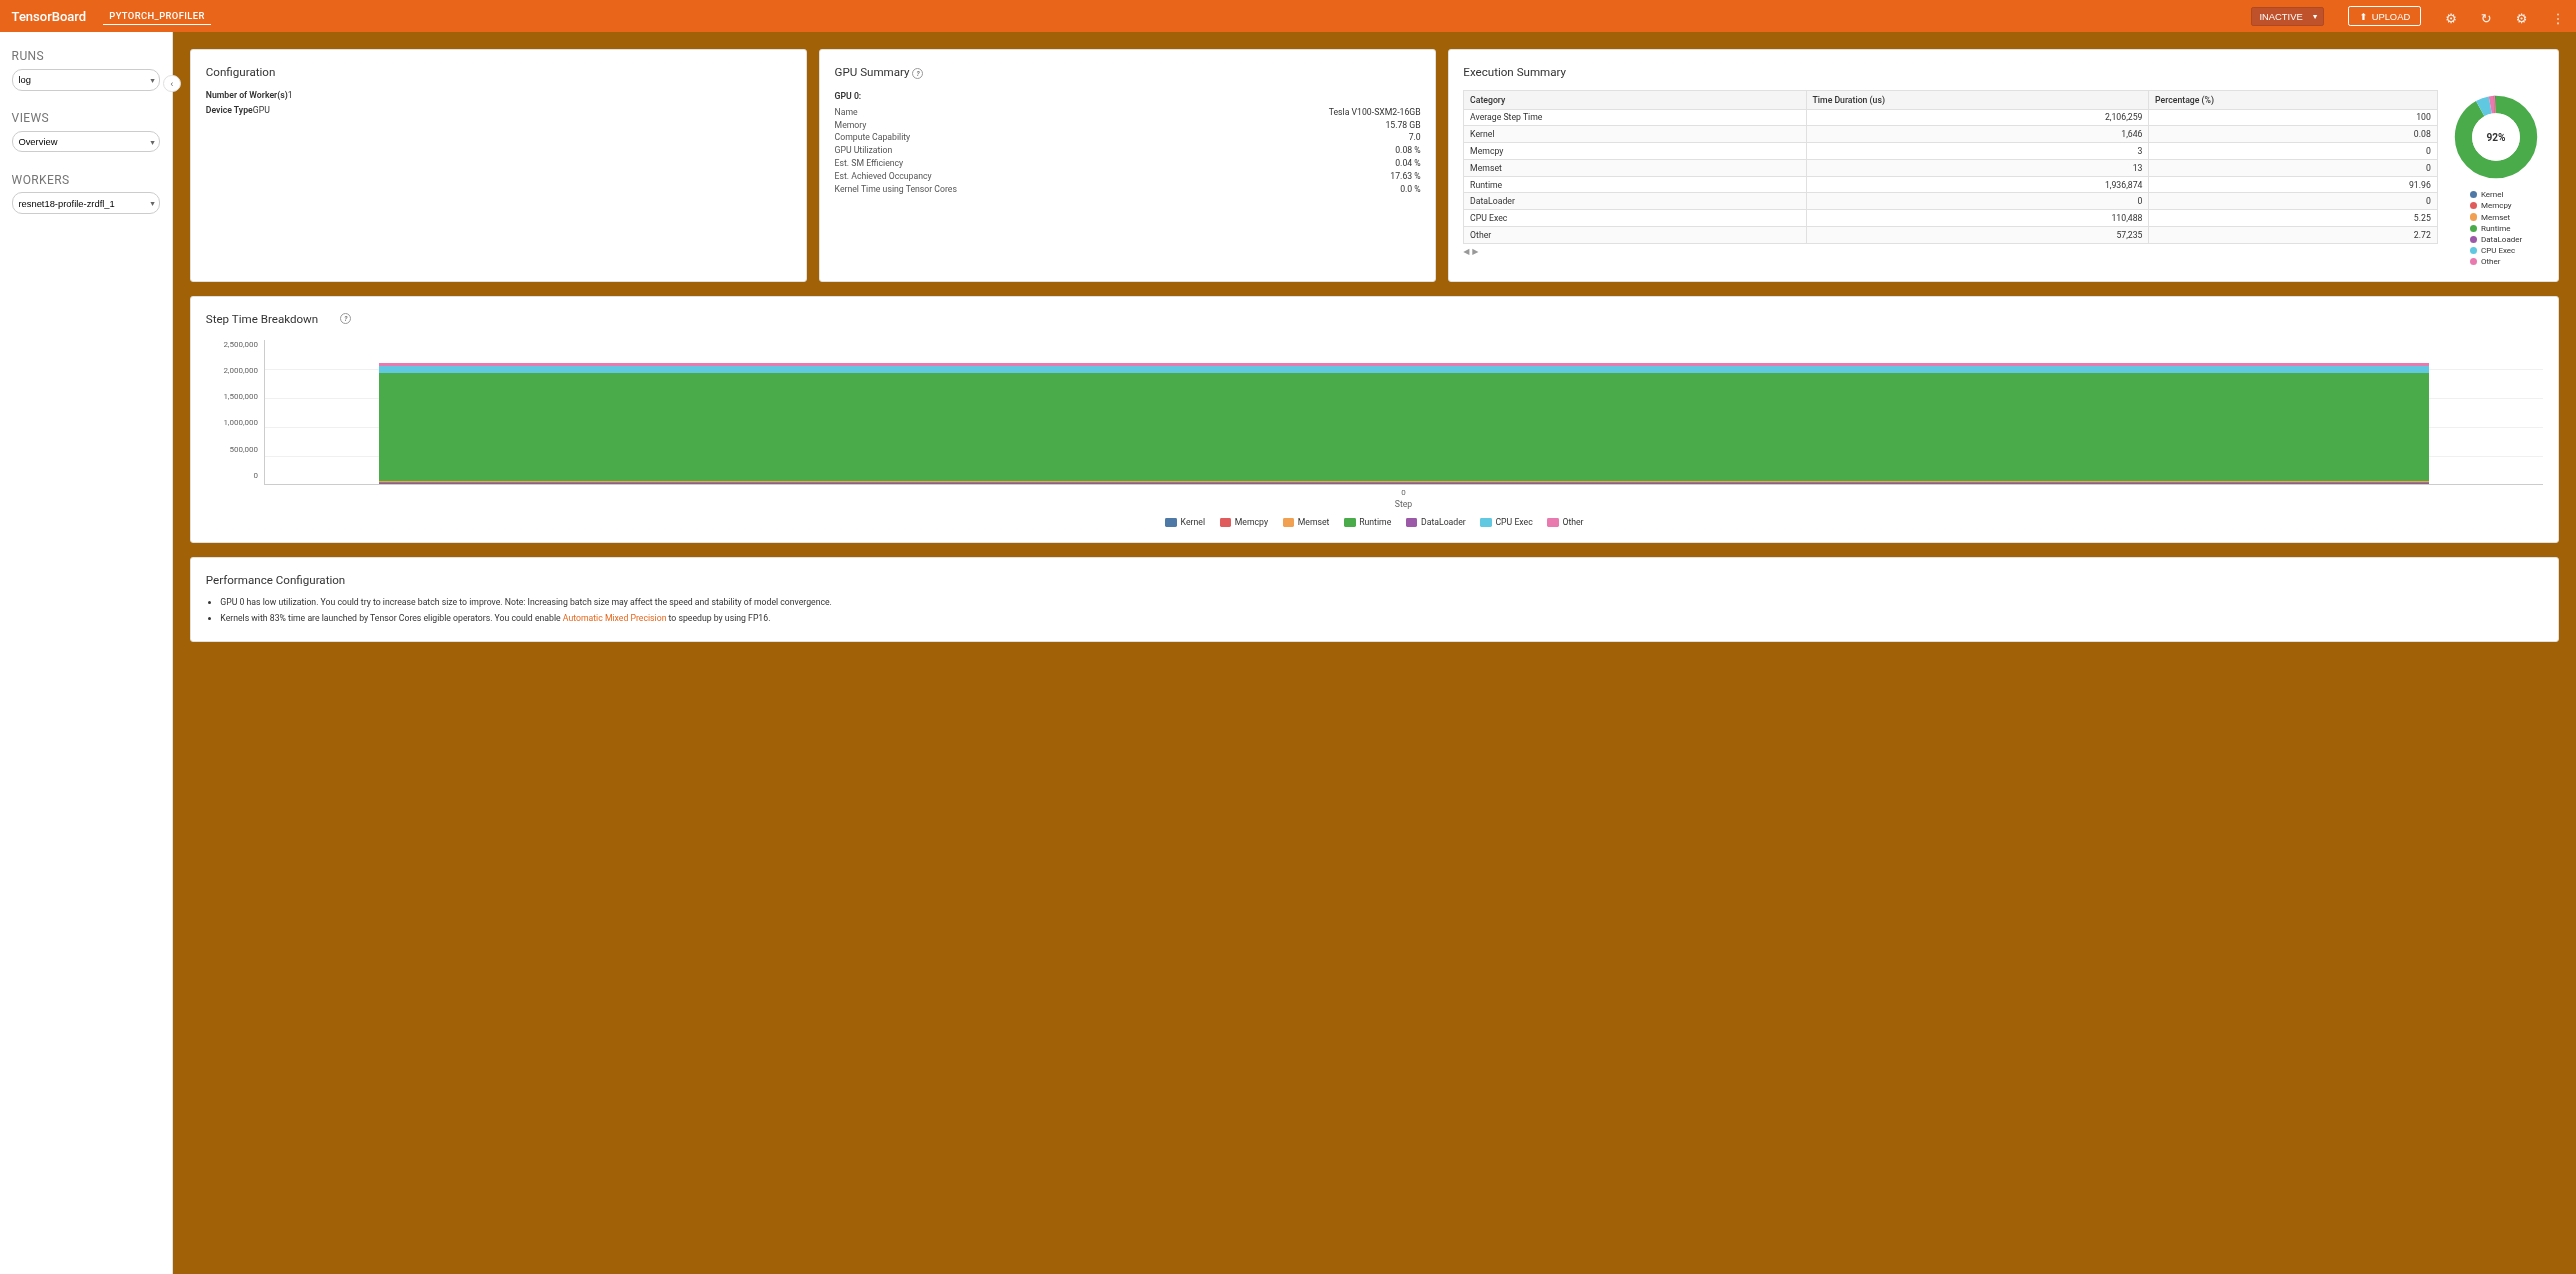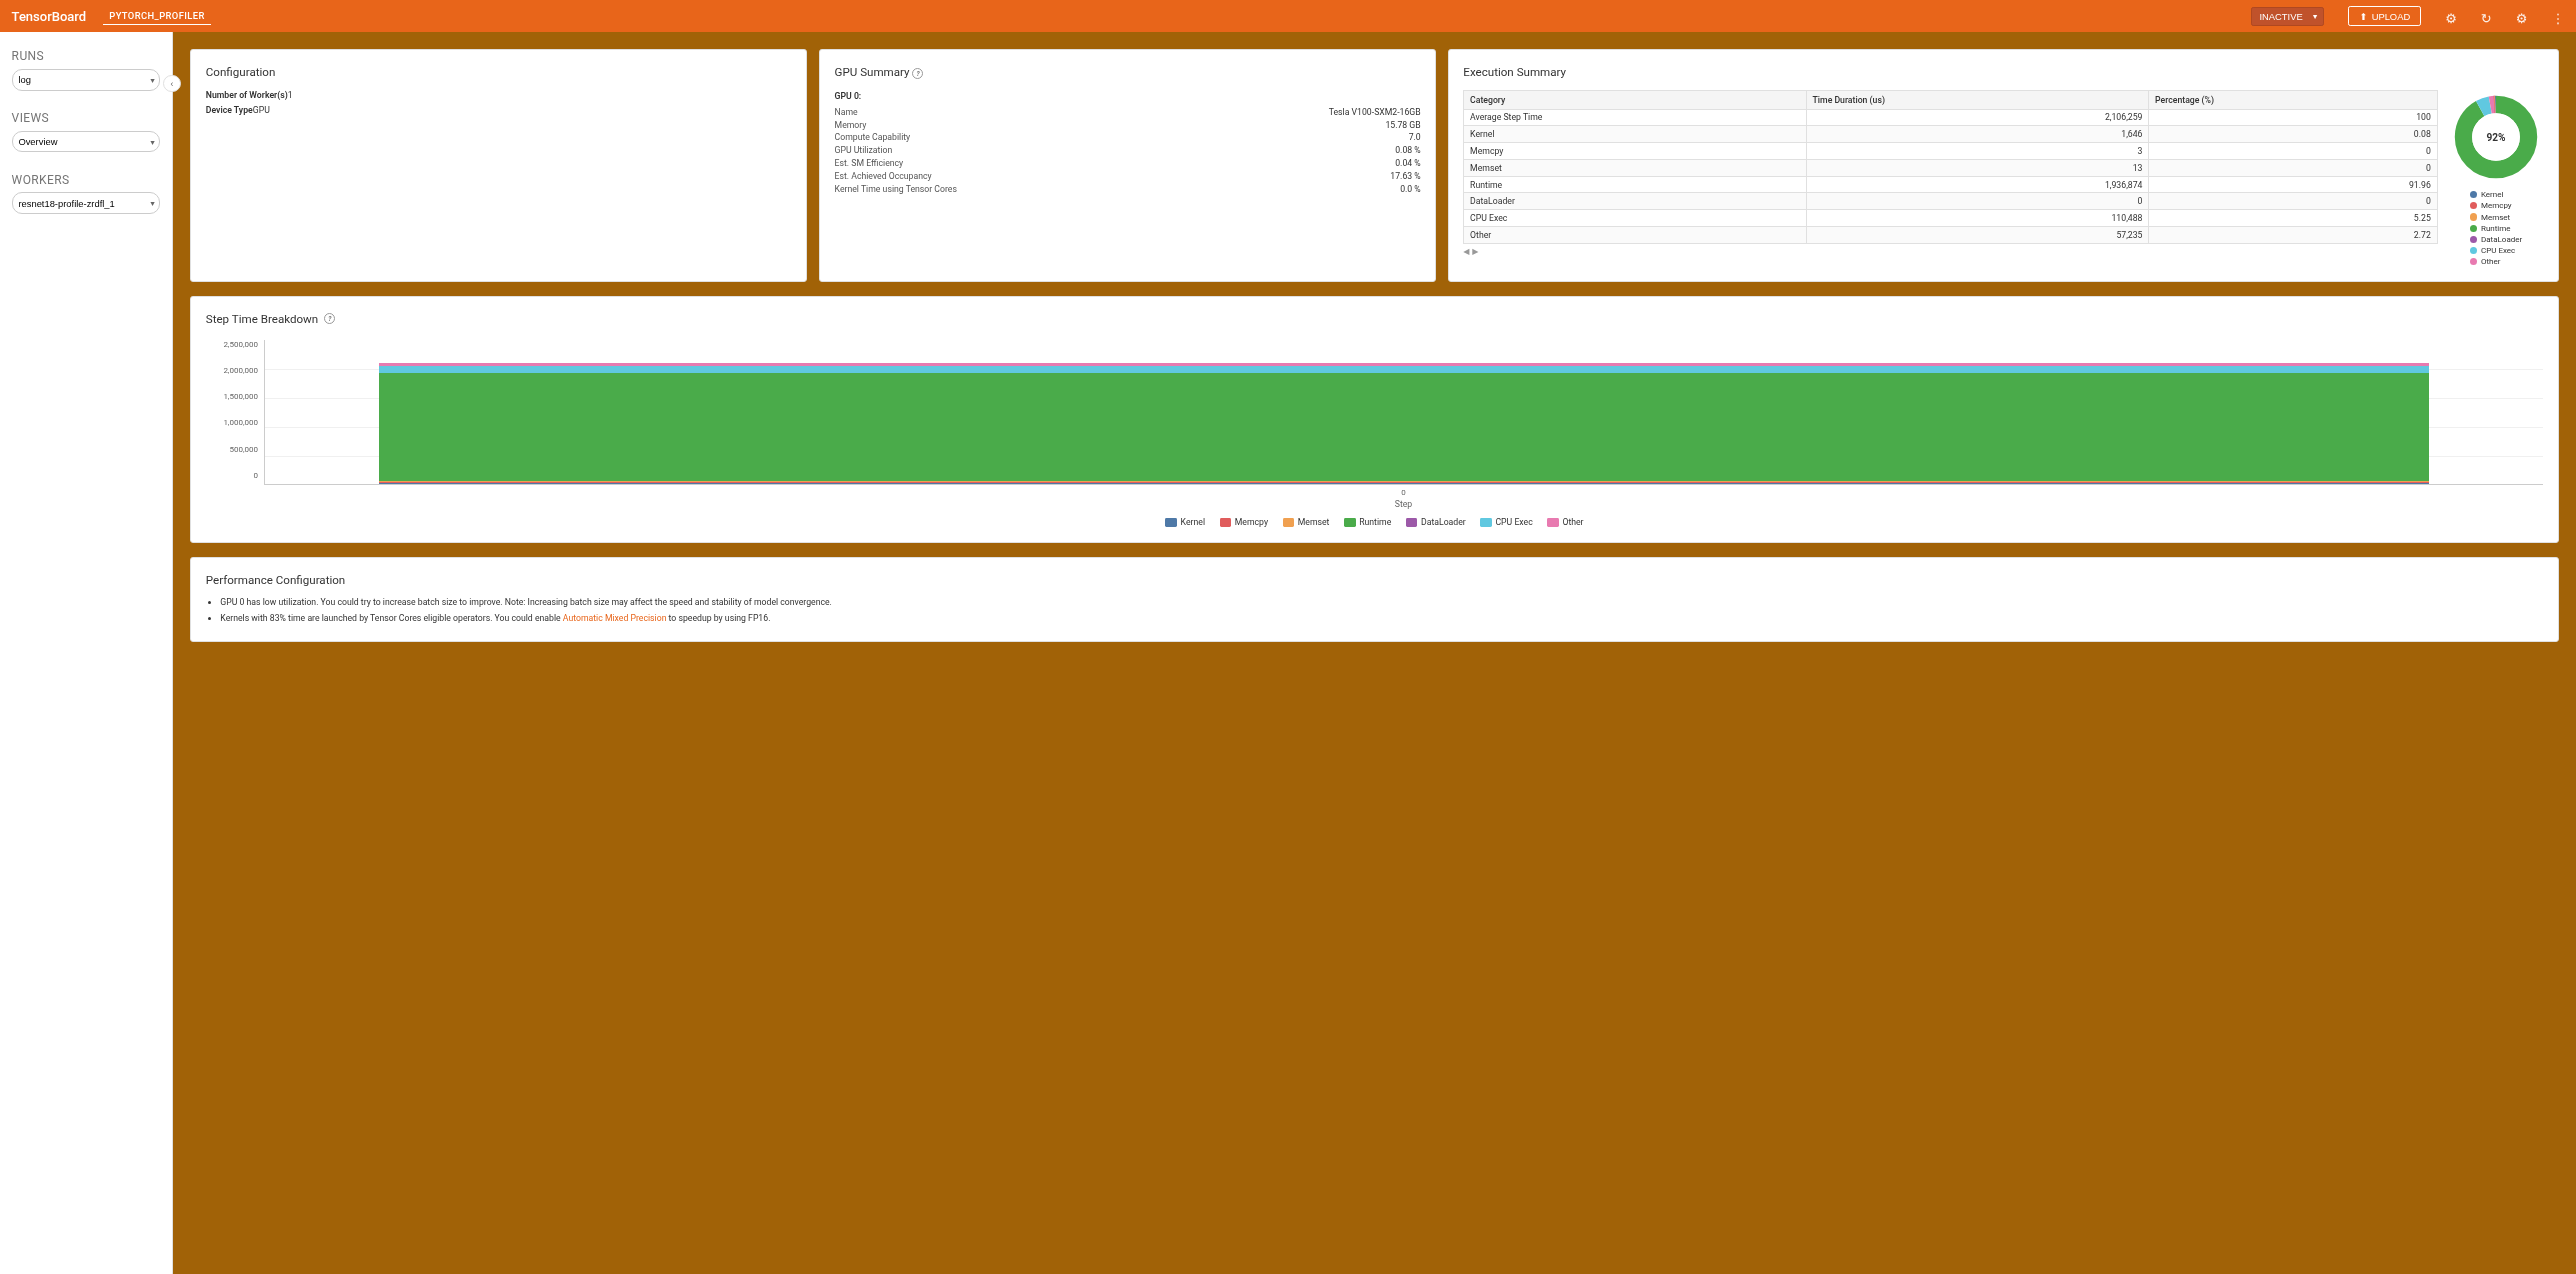--- a/index.html
+++ b/index.html
@@ -239,21 +239,21 @@
       padding: 14.5px;
       margin-bottom: 14.5px;
     }
     .section-title {
       font-size: 11.6px;
       font-weight: 400;
       color: #333;
       margin-bottom: 14.5px;
       display: flex;
       align-items: center;
-      gap: 6px;
+      gap: 22px;
     }
     .chart-legend {
       display: flex;
       justify-content: center;
       gap: 14.5px;
       margin-top: 8.7px;
       flex-wrap: wrap;
     }
     .chart-legend-item {
       display: flex;

